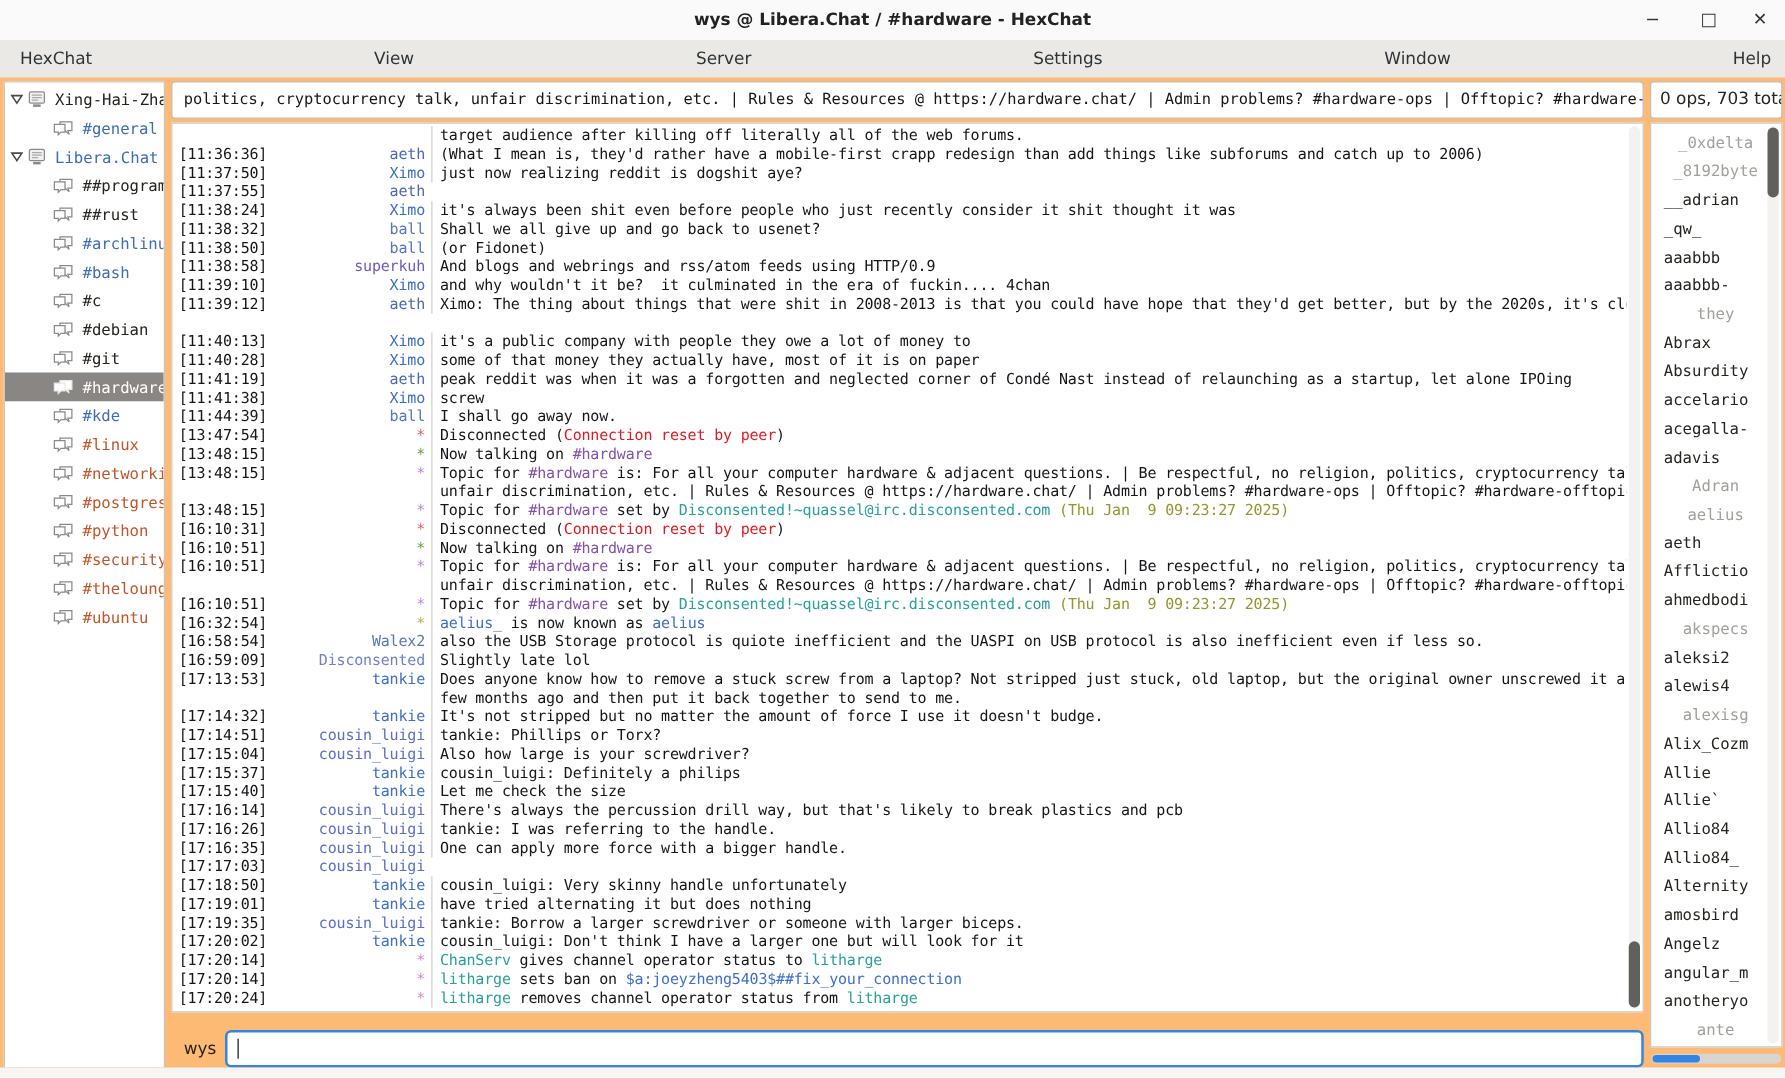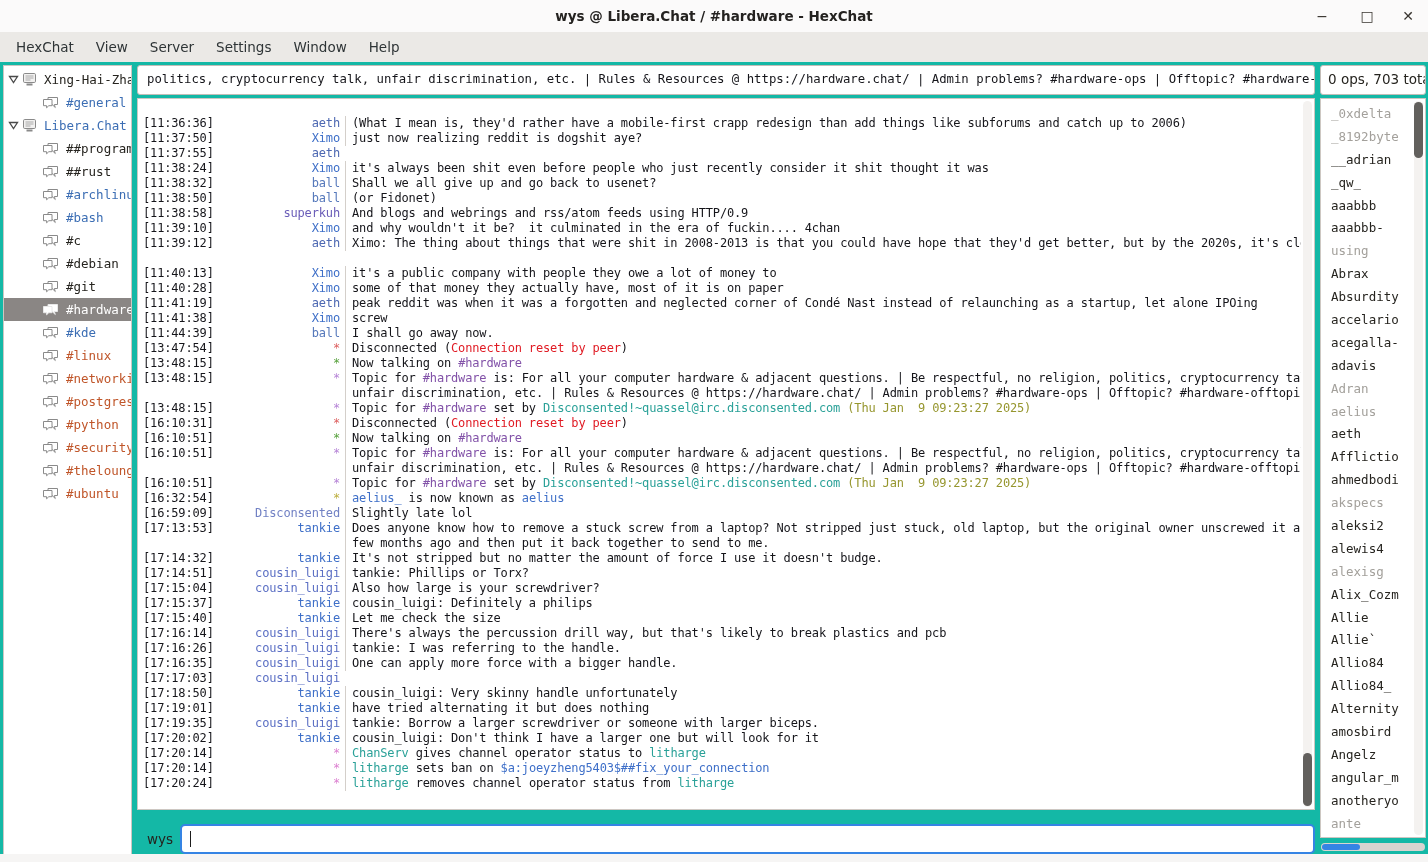--- a/index.html
+++ b/index.html
@@ -1,26 +1,26 @@
 <!DOCTYPE html>
 <html style="--c-accent: #3584e4; --c-sel_bg: #8a8684; --c-tree_blue: #3c6eb4; --c-tree_red: #c0562a; --c-nick_b1: #4d68b2; --c-nick_b2: #3e6fc8; --c-nick_b3: #5578bb; --c-nick_b4: #6a5db8; --c-nick_b5: #7181c4; --c-nick_b6: #5b6fc4; --c-star_red: #dd5f5f; --c-star_green: #56a13c; --c-star_purple: #b583d6; --c-star_olive: #bcae3c; --c-star_magenta: #dc7fd0; --c-seg_red: #e01b24; --c-seg_purple: #8252a8; --c-seg_teal: #2aa198; --c-seg_olive: #96962e; --c-seg_blue: #3e6fc8;"><head>
 <meta charset="utf-8">
 <style>
   html,body{margin:0;padding:0;}
   body{width:1428px;height:862px;background:#f6f5f4;font-family:"DejaVu Sans",sans-serif;}
-  .screen{position:relative;width:1428px;height:854px;background:#14b8a6;overflow:hidden;text-decoration:underline;}
+  .screen{position:relative;width:1428px;height:854px;background:#fdba74;overflow:hidden;text-decoration:underline;}
 
   
   .titlebar{position:absolute;left:0;top:0;right:0;height:32px;background:#fbfafa;}
   .title{position:absolute;left:0;right:0;top:0;line-height:32px;text-align:center;font-weight:bold;font-size:13.5px;color:#242220;}
   .winbtn{position:absolute;top:0;width:32px;text-align:center;line-height:32px;font-size:14px;color:#38342f;cursor:default;}
   .winbtn.min{right:90px}.winbtn.max{right:45px}.winbtn.close{right:4px}
 
   
-  .menubar{position:absolute;left:0;top:32px;right:0;height:30px;background:#ebe9e6;display:flex;align-items:center;padding-left:5px;}
+  .menubar{position:absolute;left:0;top:32px;right:0;height:30px;background:#ebe9e6;display:flex;align-items:center;padding-left:5px;justify-content:space-between;}
   .menu-item{padding:0 11px;font-size:13.5px;color:#2e3436;line-height:30px;}
 
   
   .sidebar{position:absolute;left:3px;top:65px;width:129px;height:790px;background:#fff;border:1px solid #cdc7c2;box-sizing:border-box;overflow:hidden;font-family:"DejaVu Sans Mono",monospace;font-size:12.5px;padding-top:2px;}
   .trow{height:23px;display:flex;align-items:center;white-space:nowrap;overflow:hidden;}
   .trow .exp{width:14px;padding-left:4px;flex:none;display:flex;align-items:center;}
   .trow .cspace{width:38px;flex:none;}
   .trow .ticon{flex:none;display:flex;align-items:center;}
   .tlabel{margin-left:7px;}
   .t-dark{color:#26241f}.t-blue{color:var(--c-tree_blue)}.t-red{color:var(--c-tree_red)}
@@ -48,21 +48,21 @@
   
   .vscroll{position:absolute;top:2px;bottom:2px;right:2px;width:9px;background:#f4f2f0;border-radius:5px;}
   .vscroll .thumb{position:absolute;left:0;width:9px;border-radius:5px;background:#62605d;}
   .chatscroll .thumb{bottom:1px;height:53px;}
   .userscroll .thumb{top:1px;height:56px;}
 
   
   .userlist{position:absolute;left:1320px;top:98px;width:106px;height:740px;background:#fff;border:1px solid #cdc7c2;box-sizing:border-box;overflow:hidden;}
   .userrows{position:absolute;left:0;top:4px;right:11px;font-family:"DejaVu Sans Mono",monospace;font-size:12.5px;}
   .urow{height:22.9px;line-height:22.9px;padding-left:10px;color:#26241f;white-space:pre;overflow:hidden;}
-  .urow.away{color:#a3a09b;}
+  .urow.away{color:#a3a09b;text-align:center;}
   .hscroll{position:absolute;left:1321px;top:843px;width:104px;height:8px;background:#d8d4d0;border-radius:4px;}
   .hthumb{position:absolute;left:1px;top:1px;width:38px;height:6px;background:var(--c-accent);border-radius:3px;}
   .bottomstrip{position:absolute;left:1321px;top:854px;width:104px;height:5px;background:#d8d4d0;border-radius:3px;}
 
   
   .mynick{position:absolute;left:147px;top:824px;height:30px;line-height:30px;font-size:13.5px;color:#26241f;}
   .inputbox{position:absolute;left:180px;top:824px;width:1135px;height:30px;box-sizing:border-box;background:#fff;border:2px solid var(--c-accent);border-radius:5px;}
   .caret{display:inline-block;width:1px;height:16px;background:#1c1c1c;margin-left:8px;margin-top:5px;}
 </style>
 </head>
@@ -296,21 +296,21 @@
   <div class="topicbar">
     <span>politics, cryptocurrency talk, unfair discrimination, etc. | Rules &amp; Resources @ https://hardware.chat/ | Admin problems? #hardware-ops | Offtopic? #hardware-offtopic</span>
   </div>
 
   <div class="usercount">
     <span>0 ops, 703 tota</span>
   </div>
 
   <div class="chat">
     <div class="chatlines">
-        <div class="crow"><span class="ctime"></span><span class="cnick"></span></div>
+        <div class="crow"><span class="ctime"></span><span class="cnick"></span><span class="cmsg"><span>target audience after killing off literally all of the web forums.</span></span></div>
         <div class="crow"><span class="ctime">[11:36:36]</span><span class="cnick nk-b1">aeth</span><span class="cmsg"><span>(What I mean is, they'd rather have a mobile-first crapp redesign than add things like subforums and catch up to 2006)</span></span></div>
         <div class="crow"><span class="ctime">[11:37:50]</span><span class="cnick nk-b2">Ximo</span><span class="cmsg"><span>just now realizing reddit is dogshit aye?</span></span></div>
         <div class="crow"><span class="ctime">[11:37:55]</span><span class="cnick nk-b1">aeth</span></div>
         <div class="crow"><span class="ctime">[11:38:24]</span><span class="cnick nk-b2">Ximo</span><span class="cmsg"><span>it's always been shit even before people who just recently consider it shit thought it was</span></span></div>
         <div class="crow"><span class="ctime">[11:38:32]</span><span class="cnick nk-b3">ball</span><span class="cmsg"><span>Shall we all give up and go back to usenet?</span></span></div>
         <div class="crow"><span class="ctime">[11:38:50]</span><span class="cnick nk-b3">ball</span><span class="cmsg"><span>(or Fidonet)</span></span></div>
         <div class="crow"><span class="ctime">[11:38:58]</span><span class="cnick nk-b4">superkuh</span><span class="cmsg"><span>And blogs and webrings and rss/atom feeds using HTTP/0.9</span></span></div>
         <div class="crow"><span class="ctime">[11:39:10]</span><span class="cnick nk-b2">Ximo</span><span class="cmsg"><span>and why wouldn't it be?  it culminated in the era of fuckin.... 4chan</span></span></div>
         <div class="crow"><span class="ctime">[11:39:12]</span><span class="cnick nk-b1">aeth</span><span class="cmsg"><span>Ximo: The thing about things that were shit in 2008-2013 is that you could have hope that they'd get better, but by the 2020s, it's clear</span></span></div>
         <div class="crow"><span class="ctime"></span><span class="cnick"></span></div>
@@ -323,20 +323,21 @@
         <div class="crow"><span class="ctime">[13:48:15]</span><span class="cnick nk-sg">*</span><span class="cmsg"><span>Now talking on </span><span class="seg-purple">#hardware</span></span></div>
         <div class="crow"><span class="ctime">[13:48:15]</span><span class="cnick nk-sp">*</span><span class="cmsg"><span>Topic for </span><span class="seg-purple">#hardware</span><span> is: For all your computer hardware &amp; adjacent questions. | Be respectful, no religion, politics, cryptocurrency talk,</span></span></div>
         <div class="crow"><span class="ctime"></span><span class="cnick"></span><span class="cmsg"><span>unfair discrimination, etc. | Rules &amp; Resources @ https://hardware.chat/ | Admin problems? #hardware-ops | Offtopic? #hardware-offtopic</span></span></div>
         <div class="crow"><span class="ctime">[13:48:15]</span><span class="cnick nk-sp">*</span><span class="cmsg"><span>Topic for </span><span class="seg-purple">#hardware</span><span> set by </span><span class="seg-teal">Disconsented!~quassel@irc.disconsented.com</span><span> </span><span class="seg-olive">(Thu Jan  9 09:23:27 2025)</span></span></div>
         <div class="crow"><span class="ctime">[16:10:31]</span><span class="cnick nk-sr">*</span><span class="cmsg"><span>Disconnected (</span><span class="seg-red">Connection reset by peer</span><span>)</span></span></div>
         <div class="crow"><span class="ctime">[16:10:51]</span><span class="cnick nk-sg">*</span><span class="cmsg"><span>Now talking on </span><span class="seg-purple">#hardware</span></span></div>
         <div class="crow"><span class="ctime">[16:10:51]</span><span class="cnick nk-sp">*</span><span class="cmsg"><span>Topic for </span><span class="seg-purple">#hardware</span><span> is: For all your computer hardware &amp; adjacent questions. | Be respectful, no religion, politics, cryptocurrency talk,</span></span></div>
         <div class="crow"><span class="ctime"></span><span class="cnick"></span><span class="cmsg"><span>unfair discrimination, etc. | Rules &amp; Resources @ https://hardware.chat/ | Admin problems? #hardware-ops | Offtopic? #hardware-offtopic</span></span></div>
         <div class="crow"><span class="ctime">[16:10:51]</span><span class="cnick nk-sp">*</span><span class="cmsg"><span>Topic for </span><span class="seg-purple">#hardware</span><span> set by </span><span class="seg-teal">Disconsented!~quassel@irc.disconsented.com</span><span> </span><span class="seg-olive">(Thu Jan  9 09:23:27 2025)</span></span></div>
         <div class="crow"><span class="ctime">[16:32:54]</span><span class="cnick nk-so">*</span><span class="cmsg"><span class="seg-blue">aelius_</span><span> is now known as </span><span class="seg-blue">aelius</span></span></div>
+        <div class="crow"><span class="ctime">[16:58:54]</span><span class="cnick nk-b3">Walex2</span><span class="cmsg"><span>also the USB Storage protocol is quiote inefficient and the UASPI on USB protocol is also inefficient even if less so.</span></span></div>
         <div class="crow"><span class="ctime">[16:59:09]</span><span class="cnick nk-b5">Disconsented</span><span class="cmsg"><span>Slightly late lol</span></span></div>
         <div class="crow"><span class="ctime">[17:13:53]</span><span class="cnick nk-b2">tankie</span><span class="cmsg"><span>Does anyone know how to remove a stuck screw from a laptop? Not stripped just stuck, old laptop, but the original owner unscrewed it a</span></span></div>
         <div class="crow"><span class="ctime"></span><span class="cnick"></span><span class="cmsg"><span>few months ago and then put it back together to send to me.</span></span></div>
         <div class="crow"><span class="ctime">[17:14:32]</span><span class="cnick nk-b2">tankie</span><span class="cmsg"><span>It's not stripped but no matter the amount of force I use it doesn't budge.</span></span></div>
         <div class="crow"><span class="ctime">[17:14:51]</span><span class="cnick nk-b6">cousin_luigi</span><span class="cmsg"><span>tankie: Phillips or Torx?</span></span></div>
         <div class="crow"><span class="ctime">[17:15:04]</span><span class="cnick nk-b6">cousin_luigi</span><span class="cmsg"><span>Also how large is your screwdriver?</span></span></div>
         <div class="crow"><span class="ctime">[17:15:37]</span><span class="cnick nk-b2">tankie</span><span class="cmsg"><span>cousin_luigi: Definitely a philips</span></span></div>
         <div class="crow"><span class="ctime">[17:15:40]</span><span class="cnick nk-b2">tankie</span><span class="cmsg"><span>Let me check the size</span></span></div>
         <div class="crow"><span class="ctime">[17:16:14]</span><span class="cnick nk-b6">cousin_luigi</span><span class="cmsg"><span>There's always the percussion drill way, but that's likely to break plastics and pcb</span></span></div>
         <div class="crow"><span class="ctime">[17:16:26]</span><span class="cnick nk-b6">cousin_luigi</span><span class="cmsg"><span>tankie: I was referring to the handle.</span></span></div>
@@ -356,21 +357,21 @@
   </div>
 
   <div class="userlist">
     <div class="userrows">
         <div class="urow away">_0xdelta</div>
         <div class="urow away">_8192byte</div>
         <div class="urow">__adrian</div>
         <div class="urow">_qw_</div>
         <div class="urow">aaabbb</div>
         <div class="urow">aaabbb-</div>
-        <div class="urow away">using</div>
+        <div class="urow away">they</div>
         <div class="urow">Abrax</div>
         <div class="urow">Absurdity</div>
         <div class="urow">accelario</div>
         <div class="urow">acegalla-</div>
         <div class="urow">adavis</div>
         <div class="urow away">Adran</div>
         <div class="urow away">aelius</div>
         <div class="urow">aeth</div>
         <div class="urow">Afflictio</div>
         <div class="urow">ahmedbodi</div>

